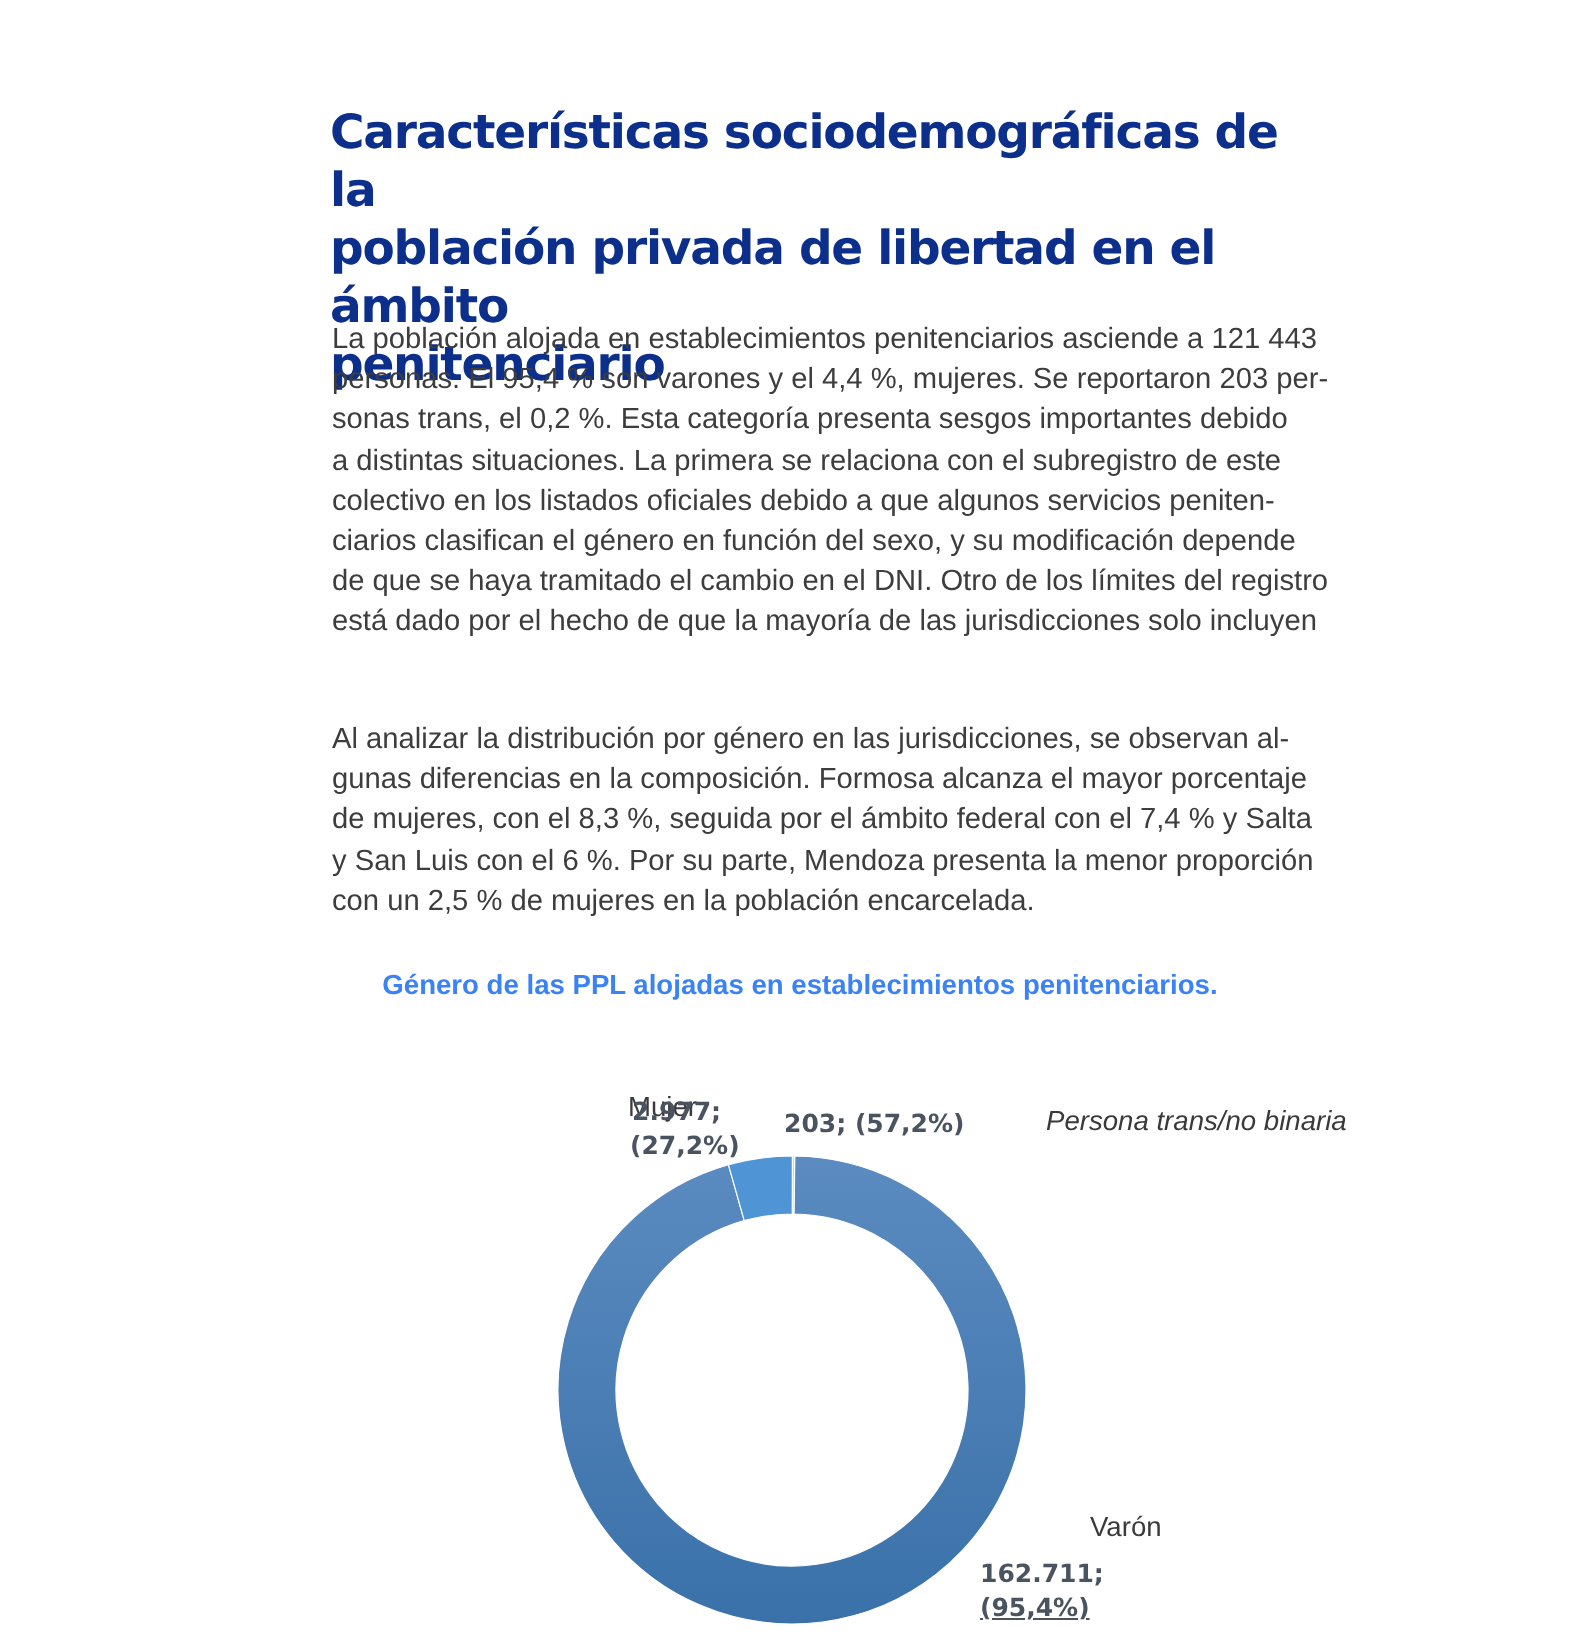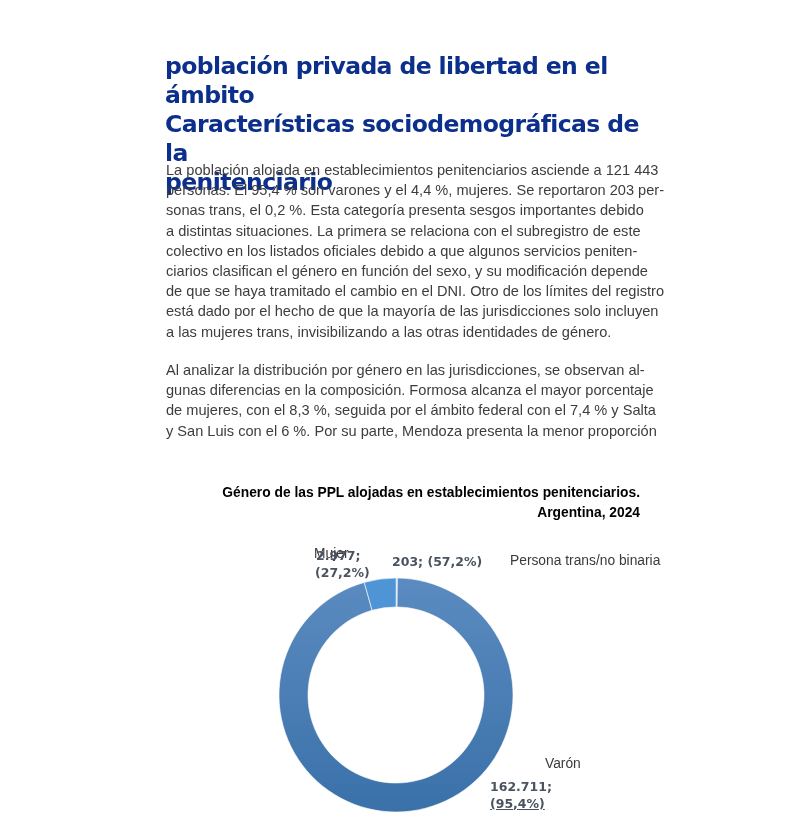--- a/index.html
+++ b/index.html
@@ -14,61 +14,60 @@
   .para {
     position: absolute; left: 166px; width: 464px;
     font-family: "Liberation Sans", sans-serif; font-size: 14.6px; line-height: 20.2px;
     color: #3d3d3d; margin: 0; text-align: left;
   }
   .para .ln { display: block; white-space: nowrap; }
   #p1 { top: 160px; }
   #p2 { top: 360px; }
   .chart-title {
     position: absolute; left: 160px; width: 480px; top: 483px;
-    text-align: right; font-family: "Liberation Sans", sans-serif;
-    font-weight: bold; font-size: 13.8px; line-height: 20px; color: #000000;
+    text-align: center; font-family: "Liberation Sans", sans-serif;
+    font-weight: bold; font-size: 13.8px; line-height: 20px; color: #3b82f6;
   }
   .chart-title .ln { display: block; }
   svg.chart { position: absolute; left: 0; top: 0; width: 793px; height: 824px; overflow: visible; }
   .lbl { position: absolute; font-family: "Liberation Sans", sans-serif; font-size: 13.8px;
          line-height: 18px; color: #3a3a3a; white-space: nowrap; margin-left: 40px; }
   .lbl-b { font-family: "DejaVu Sans", sans-serif; font-weight: bold; font-size: 12.5px;
            line-height: 18px; color: #4a5360; white-space: nowrap; position: absolute; }
 </style>
 </head>
 <body>
 
 <h1 class="page-title">
+  <span style="display:block">Características sociodemográficas de la</span>
   <span style="display:block">población privada de libertad en el ámbito</span>
-  <span style="display:block">Características sociodemográficas de la</span>
   <span style="display:block">penitenciario</span>
 </h1>
 
 <p class="para" id="p1">
   <span class="ln">La población alojada en establecimientos penitenciarios asciende a 121 443</span>
   <span class="ln">personas. El 95,4 % son varones y el 4,4 %, mujeres. Se reportaron 203 per-</span>
   <span class="ln">sonas trans, el 0,2 %. Esta categoría presenta sesgos importantes debido</span>
   <span class="ln">a distintas situaciones. La primera se relaciona con el subregistro de este</span>
   <span class="ln">colectivo en los listados oficiales debido a que algunos servicios peniten-</span>
   <span class="ln">ciarios clasifican el género en función del sexo, y su modificación depende</span>
   <span class="ln">de que se haya tramitado el cambio en el DNI. Otro de los límites del registro</span>
   <span class="ln">está dado por el hecho de que la mayoría de las jurisdicciones solo incluyen</span>
-  <span class="ln">a las mujeres trans, invisibilizando a las otras identidades de género.</span>
 </p>
 
 <p class="para" id="p2">
   <span class="ln">Al analizar la distribución por género en las jurisdicciones, se observan al-</span>
   <span class="ln">gunas diferencias en la composición. Formosa alcanza el mayor porcentaje</span>
   <span class="ln">de mujeres, con el 8,3 %, seguida por el ámbito federal con el 7,4 % y Salta</span>
   <span class="ln">y San Luis con el 6 %. Por su parte, Mendoza presenta la menor proporción</span>
+  <span class="ln">con un 2,5 % de mujeres en la población encarcelada.</span>
 </p>
 
 <div class="chart-title">
   <span class="ln">Género de las PPL alojadas en establecimientos penitenciarios.</span>
-  <span class="ln">Argentina, 2024</span>
 </div>
 
 <svg class="chart" id="donut" xmlns="http://www.w3.org/2000/svg">
   <defs>
     <linearGradient id="varonGrad" x1="0" y1="0" x2="0" y2="1">
       <stop offset="0" id="vg0" stop-color="#5b8bc0"></stop>
       <stop offset="1" id="vg1" stop-color="#3a71a9"></stop>
     </linearGradient>
   </defs>
   <g id="slices">
@@ -76,17 +75,17 @@
       <path d="M397.4039663042426,578.0084238989125 A117,117 0 1 1 364.23605090028275,582.3942650768151 L372.10916648910154,610.3050882629037 A88,88 0 1 0 397.05597465618246,607.0063359239683 Z" fill="url(#varonGrad)" stroke="#ffffff" stroke-width="0.6"></path>
       <path d="M364.23605090028275,582.3942650768151 A117,117 0 0 1 396.1751770774826,578.0001311411354 L396.1317571181066,607.0000986360676 A88,88 0 0 0 372.10916648910154,610.3050882629037 Z" fill="#4f95d6" stroke="#ffffff" stroke-width="0.6"></path>
     </g>
 </svg>
 
 <span class="lbl" style="left:274px; top:545px;">Mujer</span>
 <span class="lbl-b" style="left:316px; top:547px;">2.977;</span>
 <span class="lbl-b" style="left:315px; top:564px;">(27,2%)</span>
 
 <span class="lbl-b" style="left:392px; top:553px;">203; (57,2%)</span>
-<span class="lbl" style="left:470px; top:552px;">Persona trans/no binaria</span>
+<span class="lbl" style="left:483px; top:552px;font-style:italic;">Persona trans/no binaria</span>
 
 <span class="lbl" style="left:505px; top:755px;">Varón</span>
 <span class="lbl-b" style="left:490px; top:778px;">162.711;</span>
 <span class="lbl-b" style="left:490px; top:795px;text-decoration:underline;">(95,4%)</span>
 
 </body></html>

